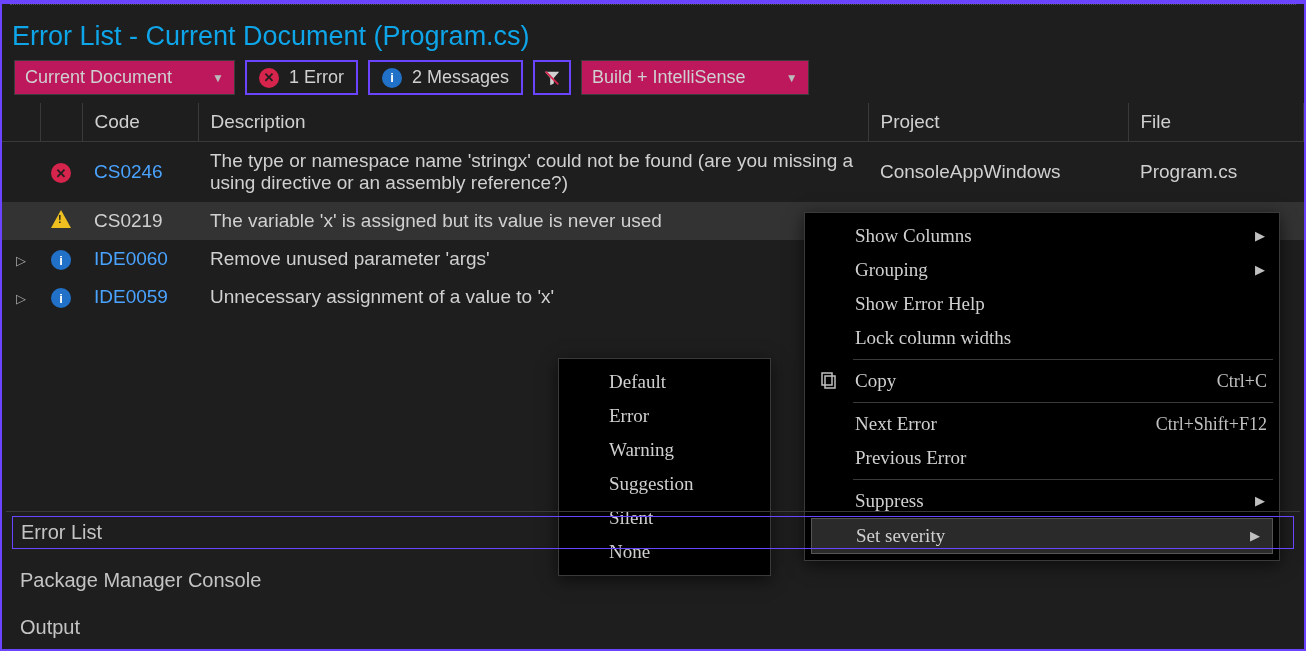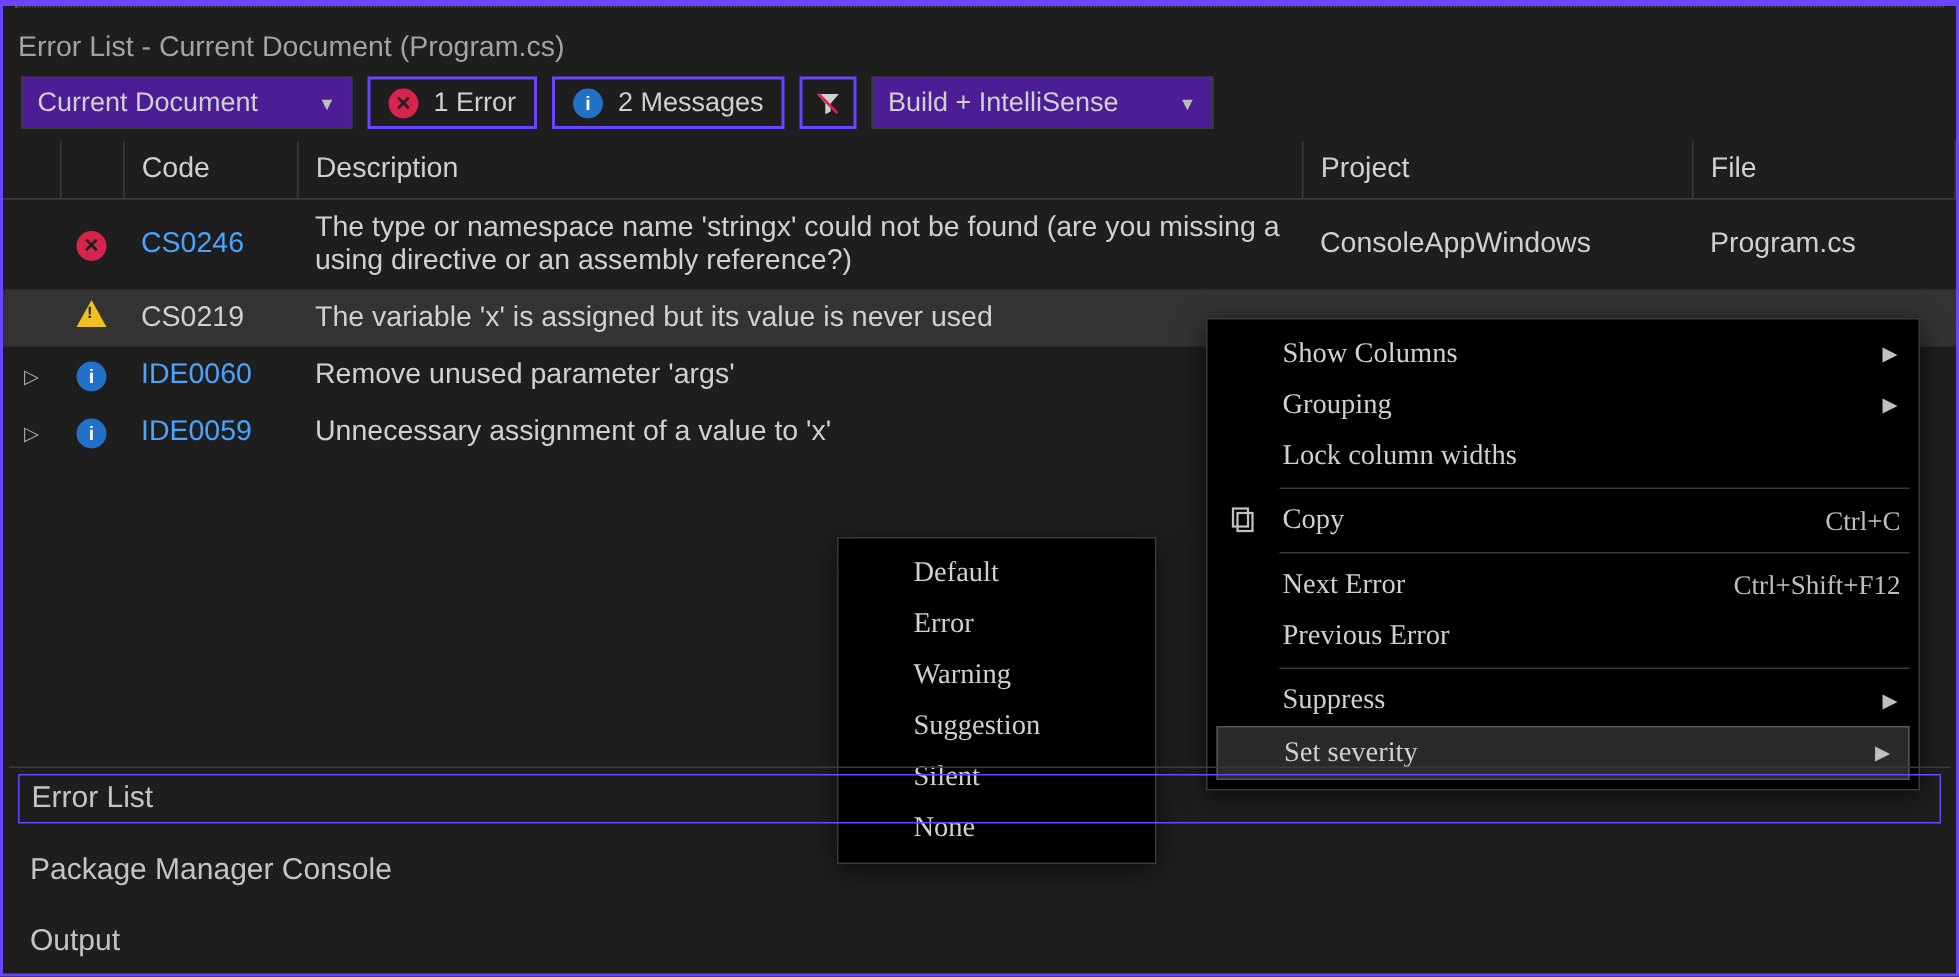--- a/index.html
+++ b/index.html
@@ -14,32 +14,32 @@
     border-top-width: 4px;
   }
   
   .dotted {
     border-top: 1px dotted #555;
     margin: 0 8px;
   }
   
   .title-bar {
     padding: 16px 10px 2px;
-    font-size: 19px;
-    color: #a3a3a3;
+    font-size: 27px;
+    color: #0ea5e9;
   }
   
   .toolbar {
     display: flex;
     align-items: stretch;
     gap: 10px;
     padding: 6px 12px 8px;
   }
   .combo {
-    background: #4c1d95;
+    background: #be185d;
     border: 1px solid #3c3c3c;
     color: #d0d0d0;
     padding: 6px 10px;
     display: flex;
     align-items: center;
     gap: 40px;
     font-size: 18px;
   }
   .combo .chev { color: #bbb; font-size: 12px; }
   .pill {
@@ -251,20 +251,23 @@
 <div class="menu menu-main" id="menu-main">
     <div class="mi">
       <span>Show Columns</span>
       <span class="arrow">▶</span>
     </div>
     <div class="mi">
       <span>Grouping</span>
       <span class="arrow">▶</span>
     </div>
     <div class="mi">
+      <span>Show Error Help</span>
+    </div>
+    <div class="mi">
       <span>Lock column widths</span>
     </div>
     <div class="msep"></div>
     <div class="mi">
       <span class="slot">
         <svg width="18" height="18" viewBox="0 0 18 18">
           <rect x="3" y="1" width="10" height="12" fill="none" stroke="#c0c0c0" stroke-width="1.5"></rect>
           <rect x="6" y="4" width="10" height="12" fill="none" stroke="#c0c0c0" stroke-width="1.5"></rect>
         </svg>
       </span>

